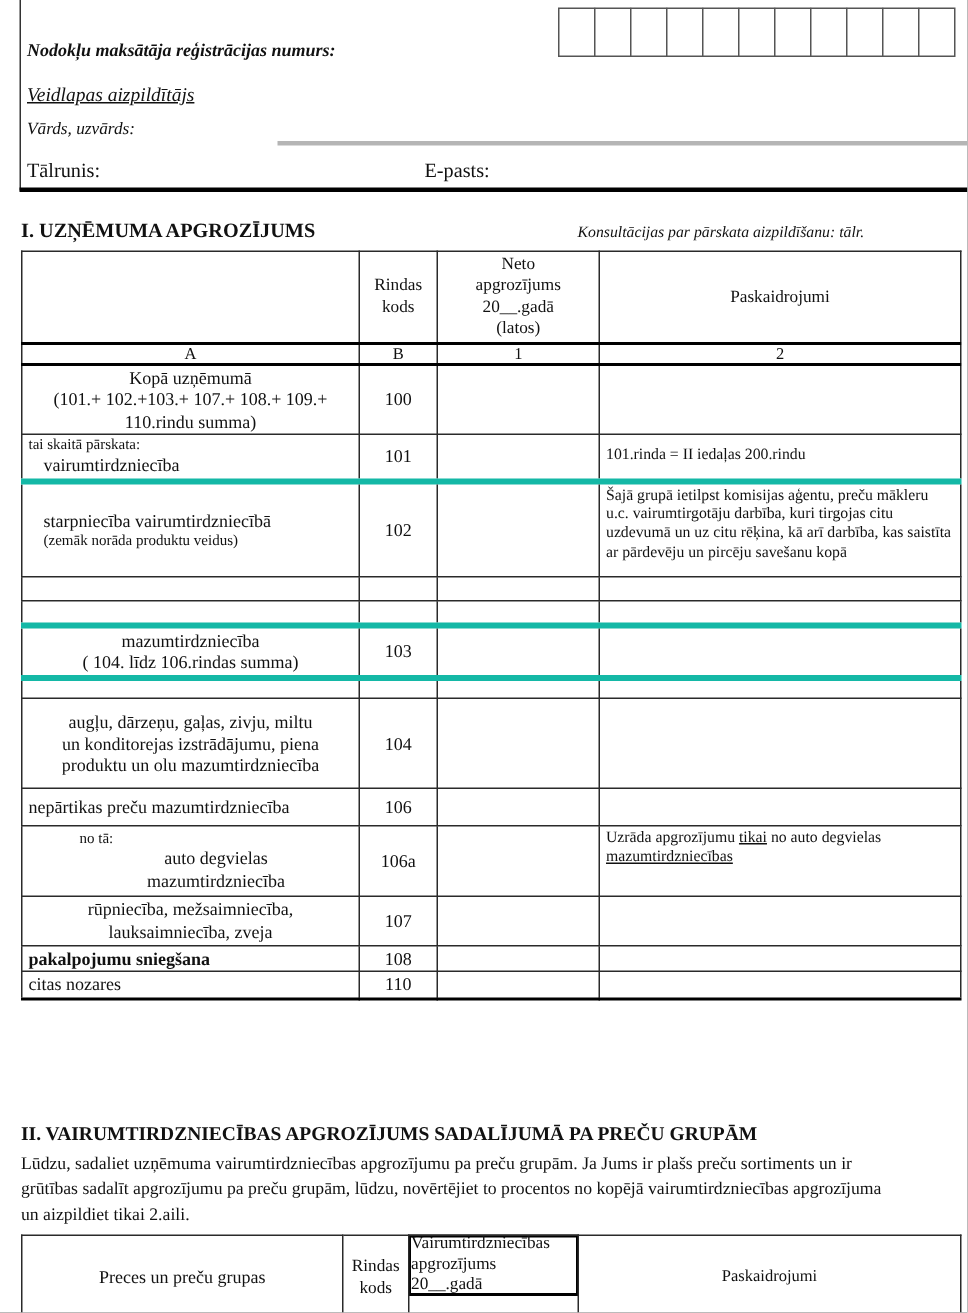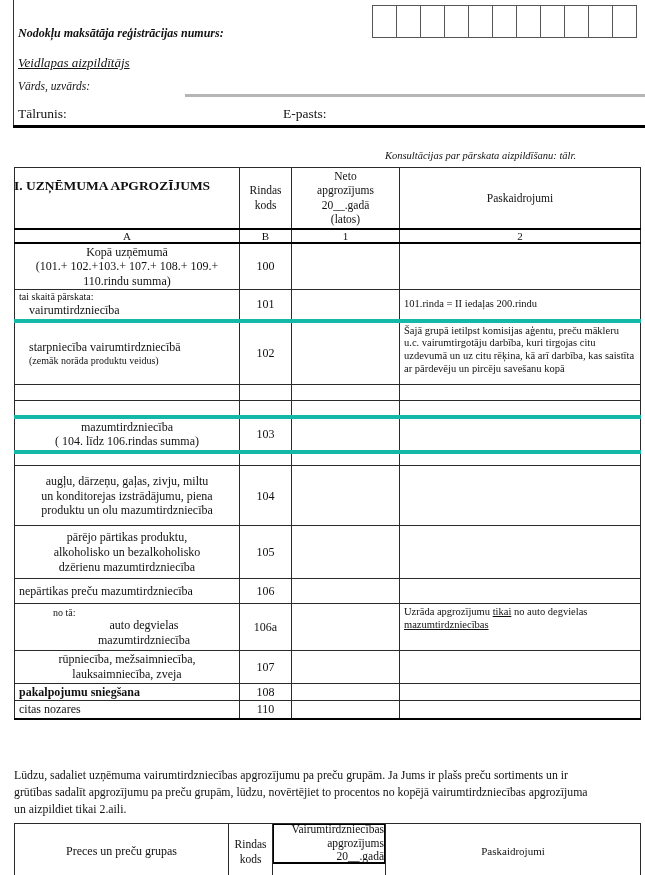--- a/index.html
+++ b/index.html
@@ -19,21 +19,21 @@
   .reg-boxes { position:absolute; left:373px; top:5px; display:flex; }
   .reg-box { width:25px; height:33px; border:1px solid #555; margin-left:-1px; background:#fff; }
   .filler-heading { position:absolute; left:18px; top:55px; font-size:13px; font-style:italic; text-decoration:underline; }
   .name-label { position:absolute; left:18px; top:80px; font-size:11.5px; font-style:italic; }
   .name-line { position:absolute; left:185px; right:0; top:94px; height:2.5px; background:#b5b5b5; }
   .phone-label { position:absolute; left:18px; top:106px; font-size:13.5px; }
   .email-label { position:absolute; left:283px; top:106px; font-size:13.5px; }
   .thick-rule { position:absolute; left:13px; right:0; top:125px; height:2.5px; background:#000; }
 
   
-  .s1-title { position:absolute; left:14px; top:146px; font-size:13.5px; font-weight:bold;margin-top:32px; }
+  .s1-title { position:absolute; left:14px; top:146px; font-size:13.5px; font-weight:bold; }
   .s1-consult { position:absolute; left:385px; top:150px; font-size:10.5px; font-style:italic; }
   .s2-title { position:absolute; left:14px; top:748px; font-size:13px; font-weight:bold; }
   .s2-intro { position:absolute; left:14px; top:767px; width:622px; font-size:11.8px; line-height:1.42; white-space:pre-line; }
 
   
   table { border-collapse:collapse; table-layout:fixed; }
   .t1 { position:absolute; left:14px; top:167px; width:626px; border:1.5px solid #000; border-bottom:2.5px solid #000; }
   .t2 { position:absolute; left:14px; top:823px; width:626px; border:1.5px solid #000; }
   td { border:1px solid #2a2a2a; font-size:12px; padding:1px 4px; vertical-align:middle; line-height:1.22; }
   td.c { text-align:center; }
@@ -47,21 +47,21 @@
   td.note-top { vertical-align:top; padding-top:2px; }
   .ind1 { padding-left:10px; }
   .ind2 { }
   .ind3 { padding-left:38px; }
   .bold { font-weight:bold; }
   .wide { word-spacing:2.5px; }
   .u { text-decoration:underline; }
   .thickbox {
     border:2px solid #000; margin:-1px -1px 0 -1px; height:41px;
     display:flex; flex-direction:column; justify-content:center;
-    text-align:right; font-size:11.5px; line-height:1.2; white-space:pre-line;
+    text-align:left; font-size:11.5px; line-height:1.2; white-space:pre-line;
   }
   td.boxcell { padding:0; vertical-align:top; }
 </style>
 </head>
 <body>
 
 <div class="page">
 
   <div class="vline"></div>
   <div class="reg-label">Nodokļu maksātāja reģistrācijas numurs:</div>
@@ -164,28 +164,20 @@
       <td></td>
     </tr>
     <tr style="height:60px">
       <td class="pre ind2">augļu, dārzeņu, gaļas, zivju, miltu
 un konditorejas izstrādājumu, piena
 produktu un olu mazumtirdzniecība</td>
       <td class="c">104</td>
       <td></td>
       <td></td>
     </tr>
-    <tr style="height:53px">
-      <td class="pre ind2">pārējo pārtikas produktu,
-alkoholisko un bezalkoholisko
-dzērienu mazumtirdzniecība</td>
-      <td class="c">105</td>
-      <td></td>
-      <td></td>
-    </tr>
     <tr style="height:25px">
       <td class="ind2">nepārtikas preču mazumtirdzniecība</td>
       <td class="c">106</td>
       <td></td>
       <td></td>
     </tr>
     <tr style="height:47px">
       <td class="ind3">
         <div class="small">no tā:</div>
         <div class="pre">auto degvielas
@@ -212,20 +204,21 @@
     </tr>
     <tr style="height:18px">
       <td>citas nozares</td>
       <td class="c">110</td>
       <td></td>
       <td></td>
     </tr>
   </tbody>
     </table>
 
+  <div class="s2-title">II. VAIRUMTIRDZNIECĪBAS APGROZĪJUMS SADALĪJUMĀ PA PREČU GRUPĀM</div>
   <div class="s2-intro">Lūdzu, sadaliet uzņēmuma vairumtirdzniecības apgrozījumu pa preču grupām. Ja Jums ir plašs preču sortiments un ir
 grūtības sadalīt apgrozījumu pa preču grupām, lūdzu, novērtējiet to procentos no kopējā vairumtirdzniecības apgrozījuma
 un aizpildiet tikai 2.aili.</div>
 
   <table class="t2">
     <colgroup>
         <col style="width:214px">
         <col style="width:44px">
         <col style="width:113px">
         <col style="width:255px">

